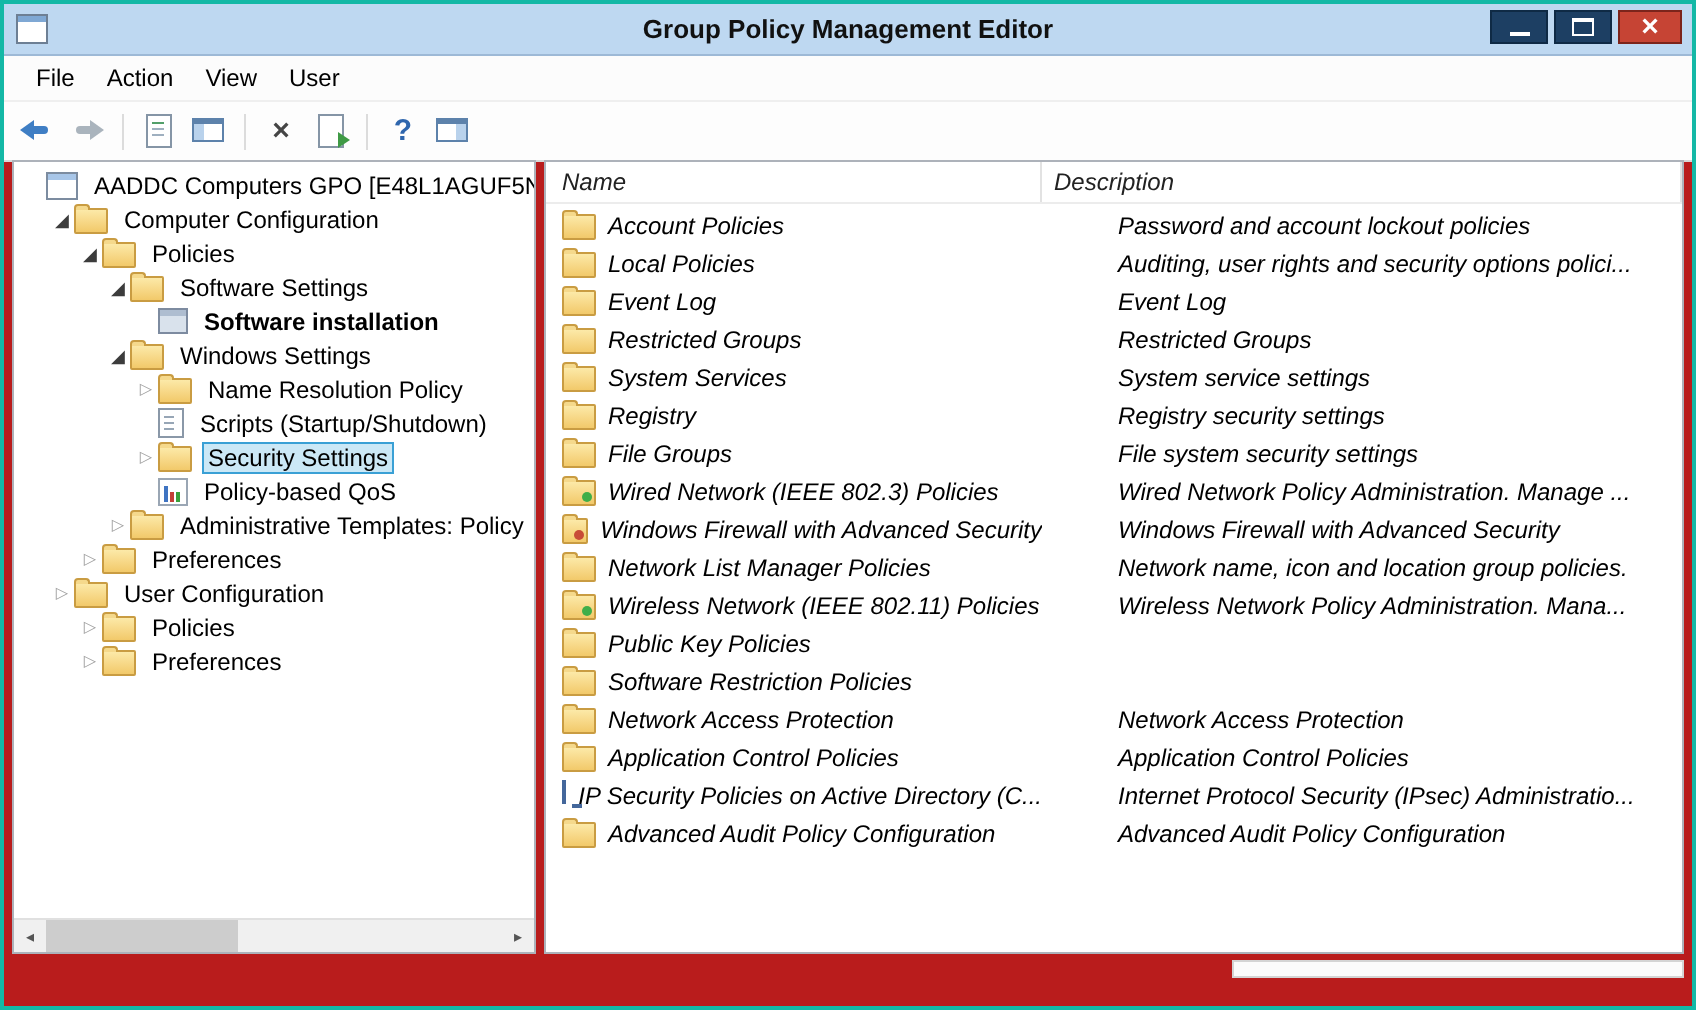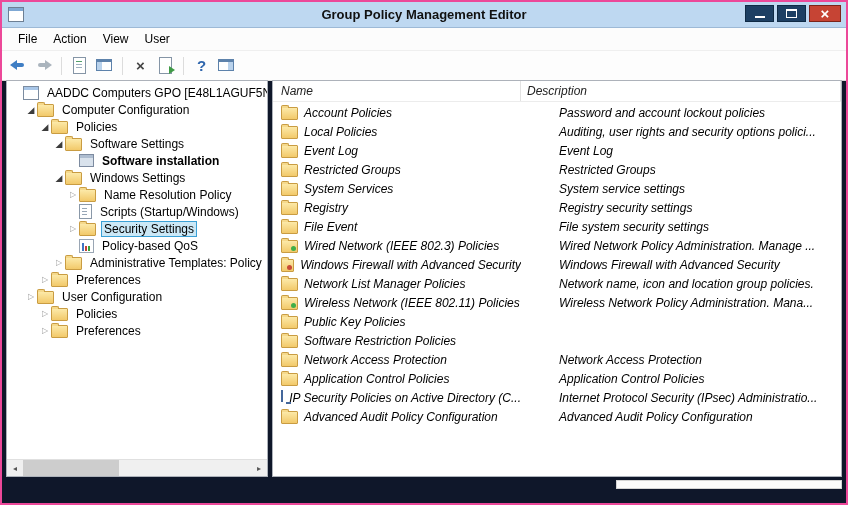--- a/index.html
+++ b/index.html
@@ -1,17 +1,17 @@
 <!DOCTYPE html>
 <html><head>
 <meta charset="utf-8">
 <style>
   html,body{margin:0;padding:0;background:#fff;}
-  .window{position:relative;width:848px;height:505px;box-sizing:border-box;border:2px solid #ec4899;
-    background:#0f172a;font-family:"Liberation Sans",sans-serif;font-size:12px;color:#000;overflow:hidden;}
+  .window{position:relative;width:848px;height:505px;box-sizing:border-box;border:2px solid #14b8a6;
+    background:#b91c1c;font-family:"Liberation Sans",sans-serif;font-size:12px;color:#000;overflow:hidden;}
   
   .titlebar{height:25px;background:#bed8f1;border-bottom:1px solid #9db9d6;position:relative;
     display:flex;align-items:center;}
   .win-icon{position:absolute;left:6px;top:5px;width:14px;height:13px;border:1px solid #6d7f94;background:#fff;}
   .win-icon::before{content:"";position:absolute;left:0;right:0;top:0;height:3px;background:#7fa8d4;}
   .title{position:absolute;left:0;right:0;text-align:center;font-weight:700;font-size:13px;color:#111;}
   .controls{position:absolute;right:5px;top:3px;display:flex;gap:3px;z-index:2;}
   .ctrl{position:relative;width:29px;height:17px;box-sizing:border-box;border:1px solid #0f2a45;
     background:#1d3f63;display:flex;align-items:center;justify-content:center;cursor:default;}
   .ctrl-min::before{content:"";position:absolute;left:50%;transform:translateX(-50%);bottom:3px;width:10px;height:2px;background:#fff;}
@@ -168,21 +168,21 @@
             <span class="tlabel">Windows Settings</span>
           </div>
           <div class="tree-row" style="padding-left: 60px;">
             <span class="exp collapsed">▷</span>
             <span class="ti i-folder"></span>
             <span class="tlabel">Name Resolution Policy</span>
           </div>
           <div class="tree-row" style="padding-left: 60px;">
             <span class="exp none"></span>
             <span class="ti i-script"></span>
-            <span class="tlabel">Scripts (Startup/Windows)</span>
+            <span class="tlabel">Scripts (Startup/Shutdown)</span>
           </div>
           <div class="tree-row selected" style="padding-left: 60px;">
             <span class="exp collapsed">▷</span>
             <span class="ti i-folder"></span>
             <span class="tlabel">Security Settings</span>
           </div>
           <div class="tree-row" style="padding-left: 60px;">
             <span class="exp none"></span>
             <span class="ti i-qos"></span>
             <span class="tlabel">Policy-based QoS</span>
@@ -268,21 +268,21 @@
           <div class="list-row">
             <span class="cell-name">
               <span class="i-folder"></span>
               <span>Registry</span>
             </span>
             <span class="cell-desc">Registry security settings</span>
           </div>
           <div class="list-row">
             <span class="cell-name">
               <span class="i-folder"></span>
-              <span>File Event</span>
+              <span>File Groups</span>
             </span>
             <span class="cell-desc">File system security settings</span>
           </div>
           <div class="list-row">
             <span class="cell-name">
               <span class="i-folder-net"></span>
               <span>Wired Network (IEEE 802.3) Policies</span>
             </span>
             <span class="cell-desc">Wired Network Policy Administration. Manage ...</span>
           </div>

